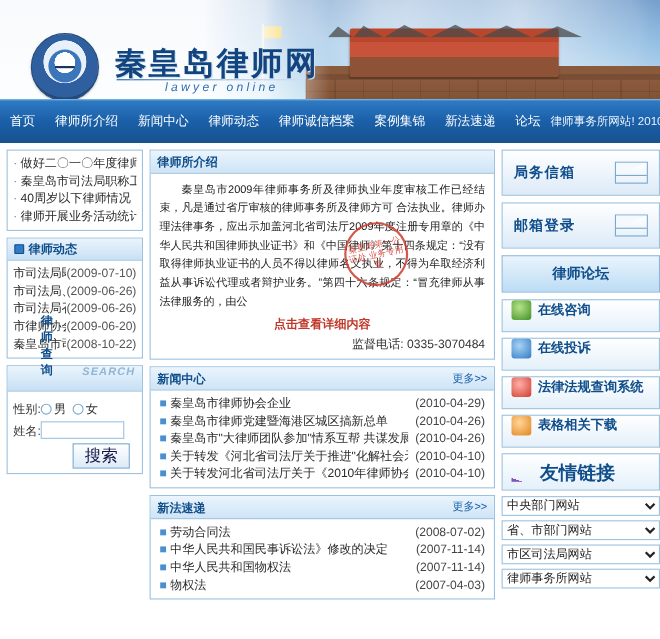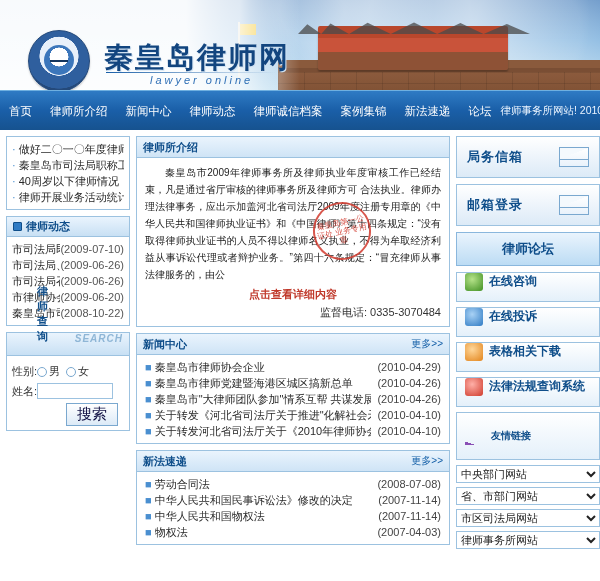--- a/index.html
+++ b/index.html
@@ -297,25 +297,25 @@
   }
   .forum-btn {
     height: 34px; margin-bottom: 6px;
     border: 1px solid #8ab7dd;
     background: linear-gradient(to bottom, #eaf4fd, #bcdcf4);
     display: flex; align-items: center; justify-content: center;
     font-size: 13px; font-weight: bold; color: #0f4e8a;
     cursor: pointer;
   }
   .links-head {
-    height: 48px;
+    height: 34px;
     border: 1px solid #9cc2e0;
     background: linear-gradient(to bottom, #ffffff, #e4f0fa);
     display: flex; align-items: center; padding: 0 8px;
-    font-size: 10px; font-weight: bold; color: #0f4e8a;
+    font-size: 17px; font-weight: bold; color: #0f4e8a;
     margin-bottom: 5px;
   }
   .fan {
     width: 20px; height: 18px; margin-right: 6px; flex: 0 0 20px;
     background:
       conic-gradient(from 200deg at 50% 100%, #e24b3c 0 18deg, #f0a42a 18deg 36deg, #3f9e3a 36deg 54deg, #2f7bc4 54deg 72deg, #8a4fb5 72deg 90deg, transparent 90deg);
   }
   .link-select { margin-bottom: 4px; }
 </style>
 </head>
@@ -495,21 +495,21 @@
         <div class="mid-head">
           <span class="dot"></span>
           <span>新法速递</span>
           <a class="more" href="#">更多&gt;&gt;</a>
         </div>
         <div class="mid-body" style="padding:4px 8px;">
           <ul class="list news">
             <li>
                 <span class="bullet">■</span>
                 <span class="tt">劳动合同法</span>
-                <span class="dd">(2008-07-08)</span>
+                <span class="dd">(2008-07-02)</span>
               </li>
             <li>
                 <span class="bullet">■</span>
                 <span class="tt">中华人民共和国民事诉讼法》修改的决定</span>
                 <span class="dd">(2007-11-14)</span>
               </li>
             <li>
                 <span class="bullet">■</span>
                 <span class="tt">中华人民共和国物权法</span>
                 <span class="dd">(2007-11-14)</span>
@@ -543,26 +543,26 @@
 
       <div class="rbtn">
         <span class="ic ic-green"></span>
         <span>在线咨询</span>
       </div>
       <div class="rbtn">
         <span class="ic ic-blue"></span>
         <span>在线投诉</span>
       </div>
       <div class="rbtn">
+        <span class="ic ic-red"></span>
+        <span>法律法规查询系统</span>
+      </div>
+      <div class="rbtn">
         <span class="ic ic-orange"></span>
         <span>表格相关下载</span>
-      </div>
-      <div class="rbtn">
-        <span class="ic ic-red"></span>
-        <span>法律法规查询系统</span>
       </div>
 
       <div class="links-head">
         <span class="fan"></span>
         <span>友情链接</span>
       </div>
 
       <select class="sel link-select">
         <option>中央部门网站</option>
       </select>

